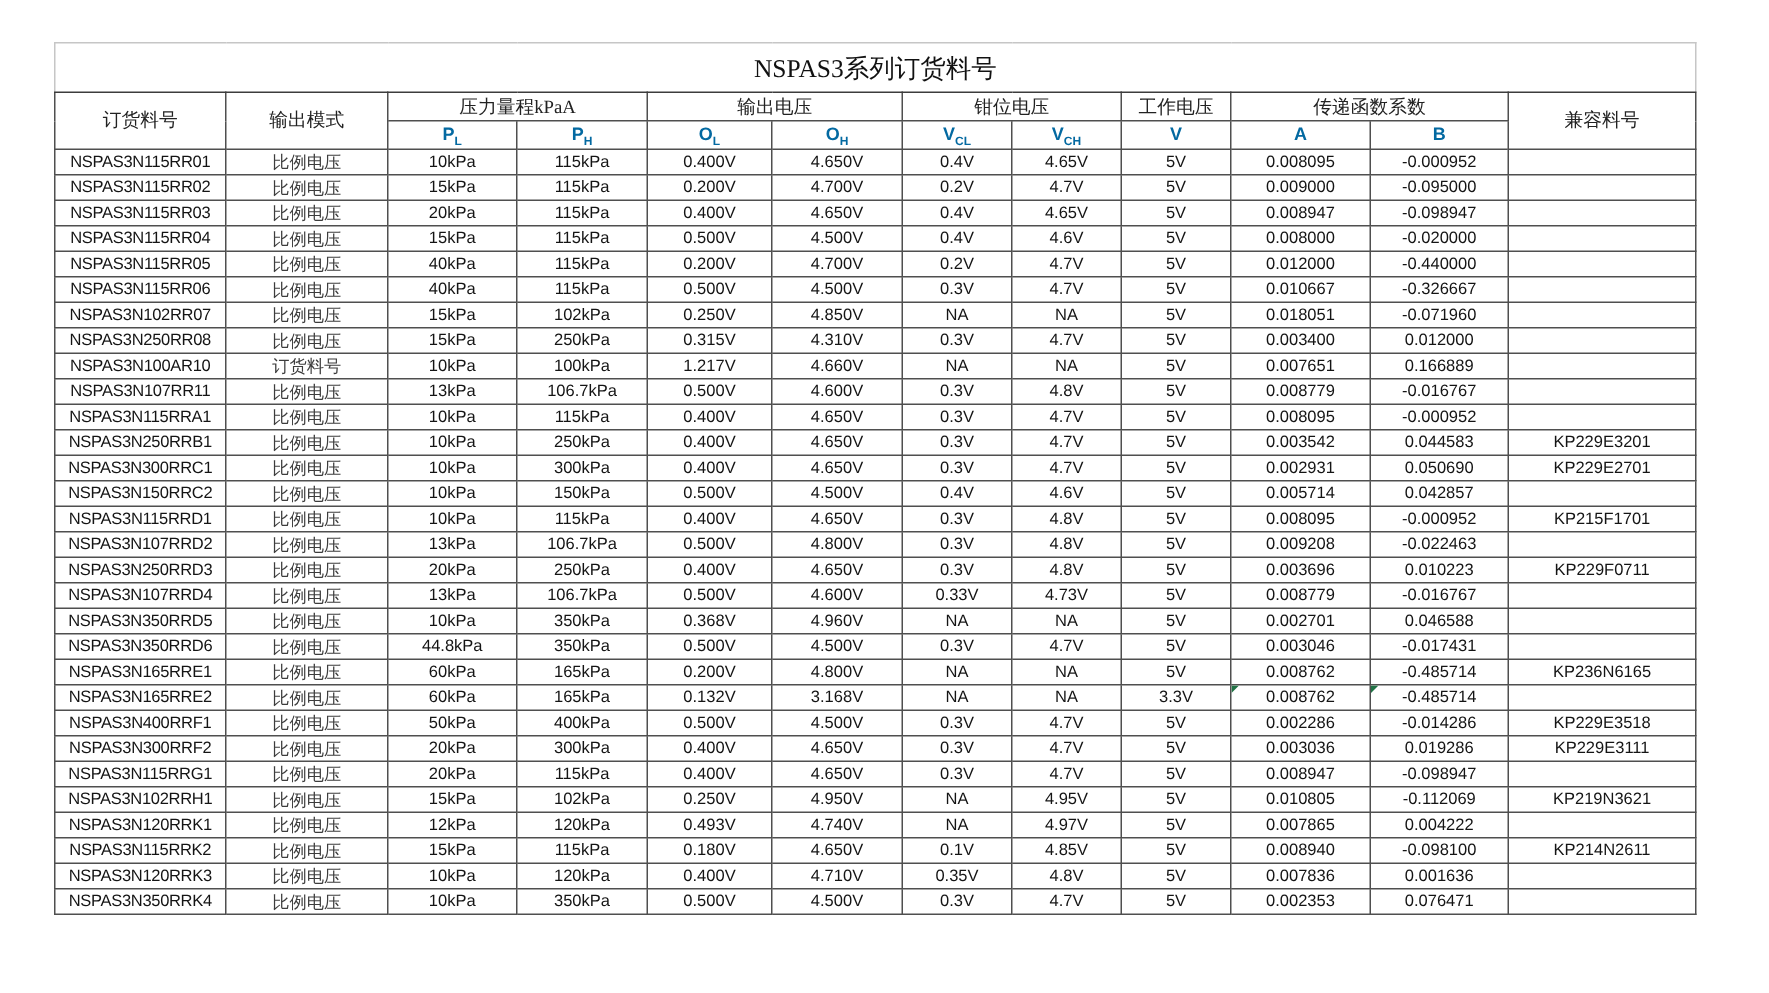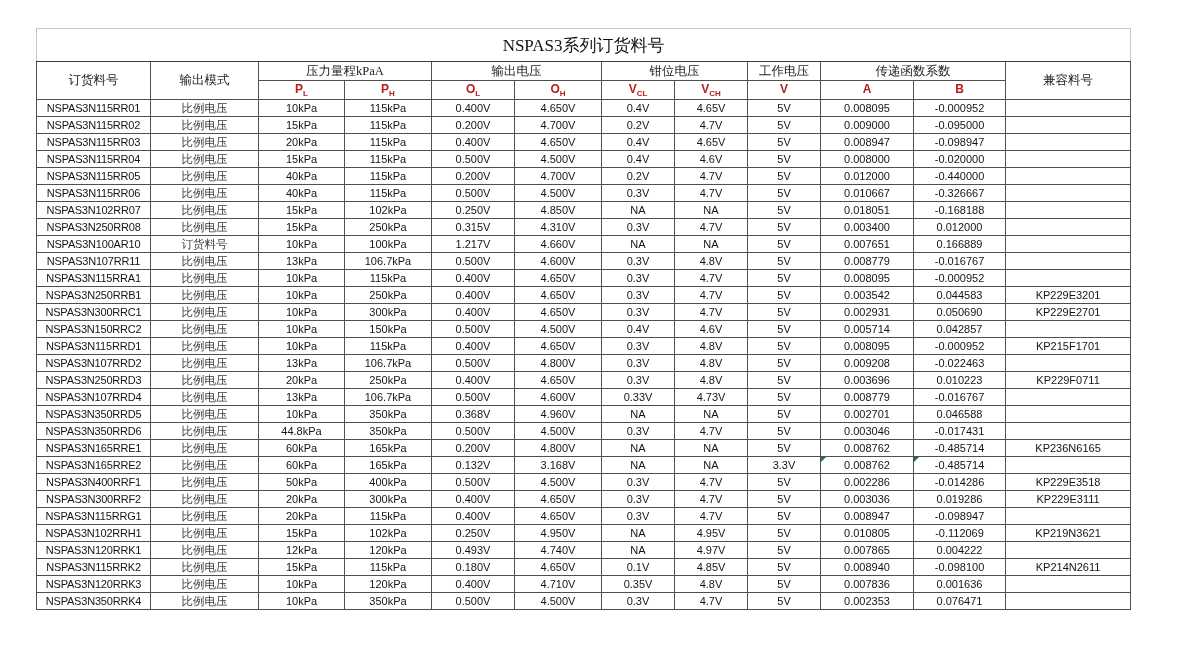--- a/index.html
+++ b/index.html
@@ -46,21 +46,21 @@
     height: 18px;
     font-family: "Liberation Serif", "DejaVu Serif", serif;
     font-size: 12.5px;
     color: #222222;
   }
   
   td.h-sub {
     height: 18px;
     font-size: 12px;
     font-weight: bold;
-    color: #b91c1c;
+    color: #0369a1;
   }
   td.h-sub sub {
     font-size: 8px;
     font-weight: bold;
   }
   
   tbody td {
     height: 16px;
     font-size: 11px;
     color: #141414;
@@ -220,21 +220,21 @@
           <td class="pn">NSPAS3N102RR07</td>
           <td class="mode">比例电压</td>
           <td>15kPa</td>
           <td>102kPa</td>
           <td>0.250V</td>
           <td>4.850V</td>
           <td>NA</td>
           <td>NA</td>
           <td>5V</td>
           <td>0.018051</td>
-          <td>-0.168188</td>
+          <td>-0.071960</td>
           <td></td>
         </tr>
         <tr>
           <td class="pn">NSPAS3N250RR08</td>
           <td class="mode">比例电压</td>
           <td>15kPa</td>
           <td>250kPa</td>
           <td>0.315V</td>
           <td>4.310V</td>
           <td>0.3V</td>

